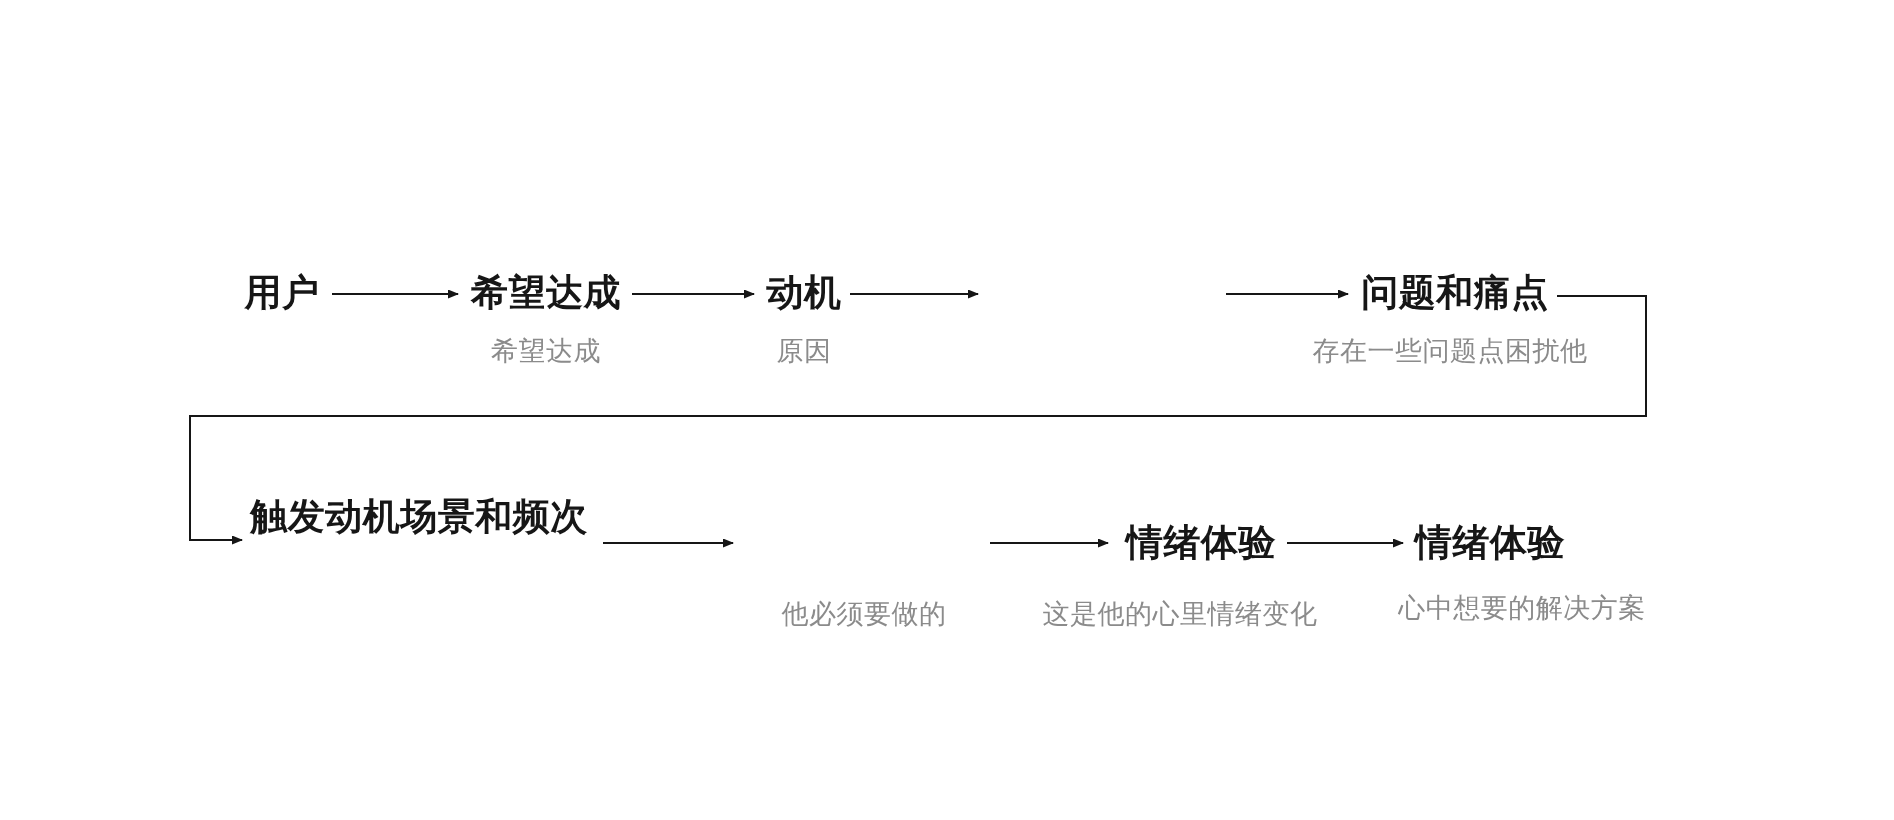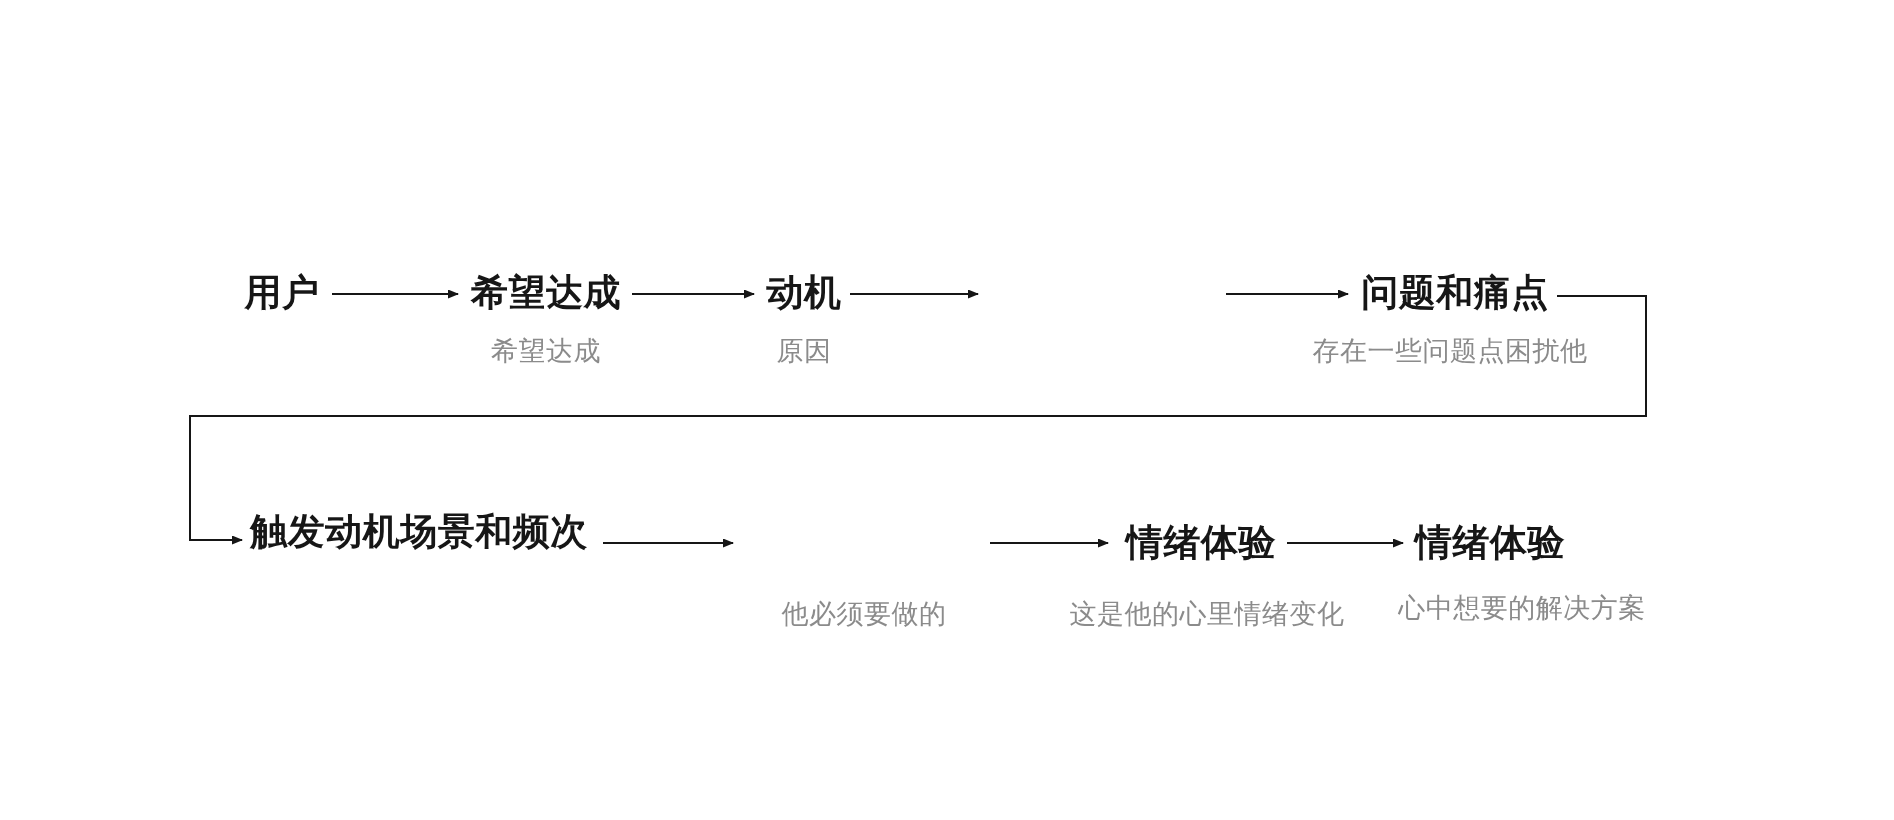--- a/index.html
+++ b/index.html
@@ -77,21 +77,21 @@
 
   <div class="node" style="left:282px; top:293px">用户</div>
   <div class="node" style="left:546px; top:293px">希望达成</div>
   <div class="node" style="left:804px; top:293px">动机</div>
   <div class="node" style="left:1455px; top:293px">问题和痛点</div>
 
   <div class="sub" style="left:546px; top:351px">希望达成</div>
   <div class="sub" style="left:804px; top:351px">原因</div>
   <div class="sub" style="left:1450px; top:351px">存在一些问题点困扰他</div>
 
-  <div class="node" style="left:419px; top:532px">触发动机场景和频次</div>
+  <div class="node" style="left:419px; top:517px">触发动机场景和频次</div>
   <div class="node" style="left:1201px; top:543px">情绪体验</div>
   <div class="node" style="left:1490px; top:543px">情绪体验</div>
 
   <div class="sub" style="left:864px; top:614px">他必须要做的</div>
-  <div class="sub" style="left:1207px; top:614px">这是他的心里情绪变化</div>
+  <div class="sub" style="left:1180px; top:614px">这是他的心里情绪变化</div>
   <div class="sub" style="left:1522px; top:608px">心中想要的解决方案</div>
 
 </div>
 
 </body></html>

